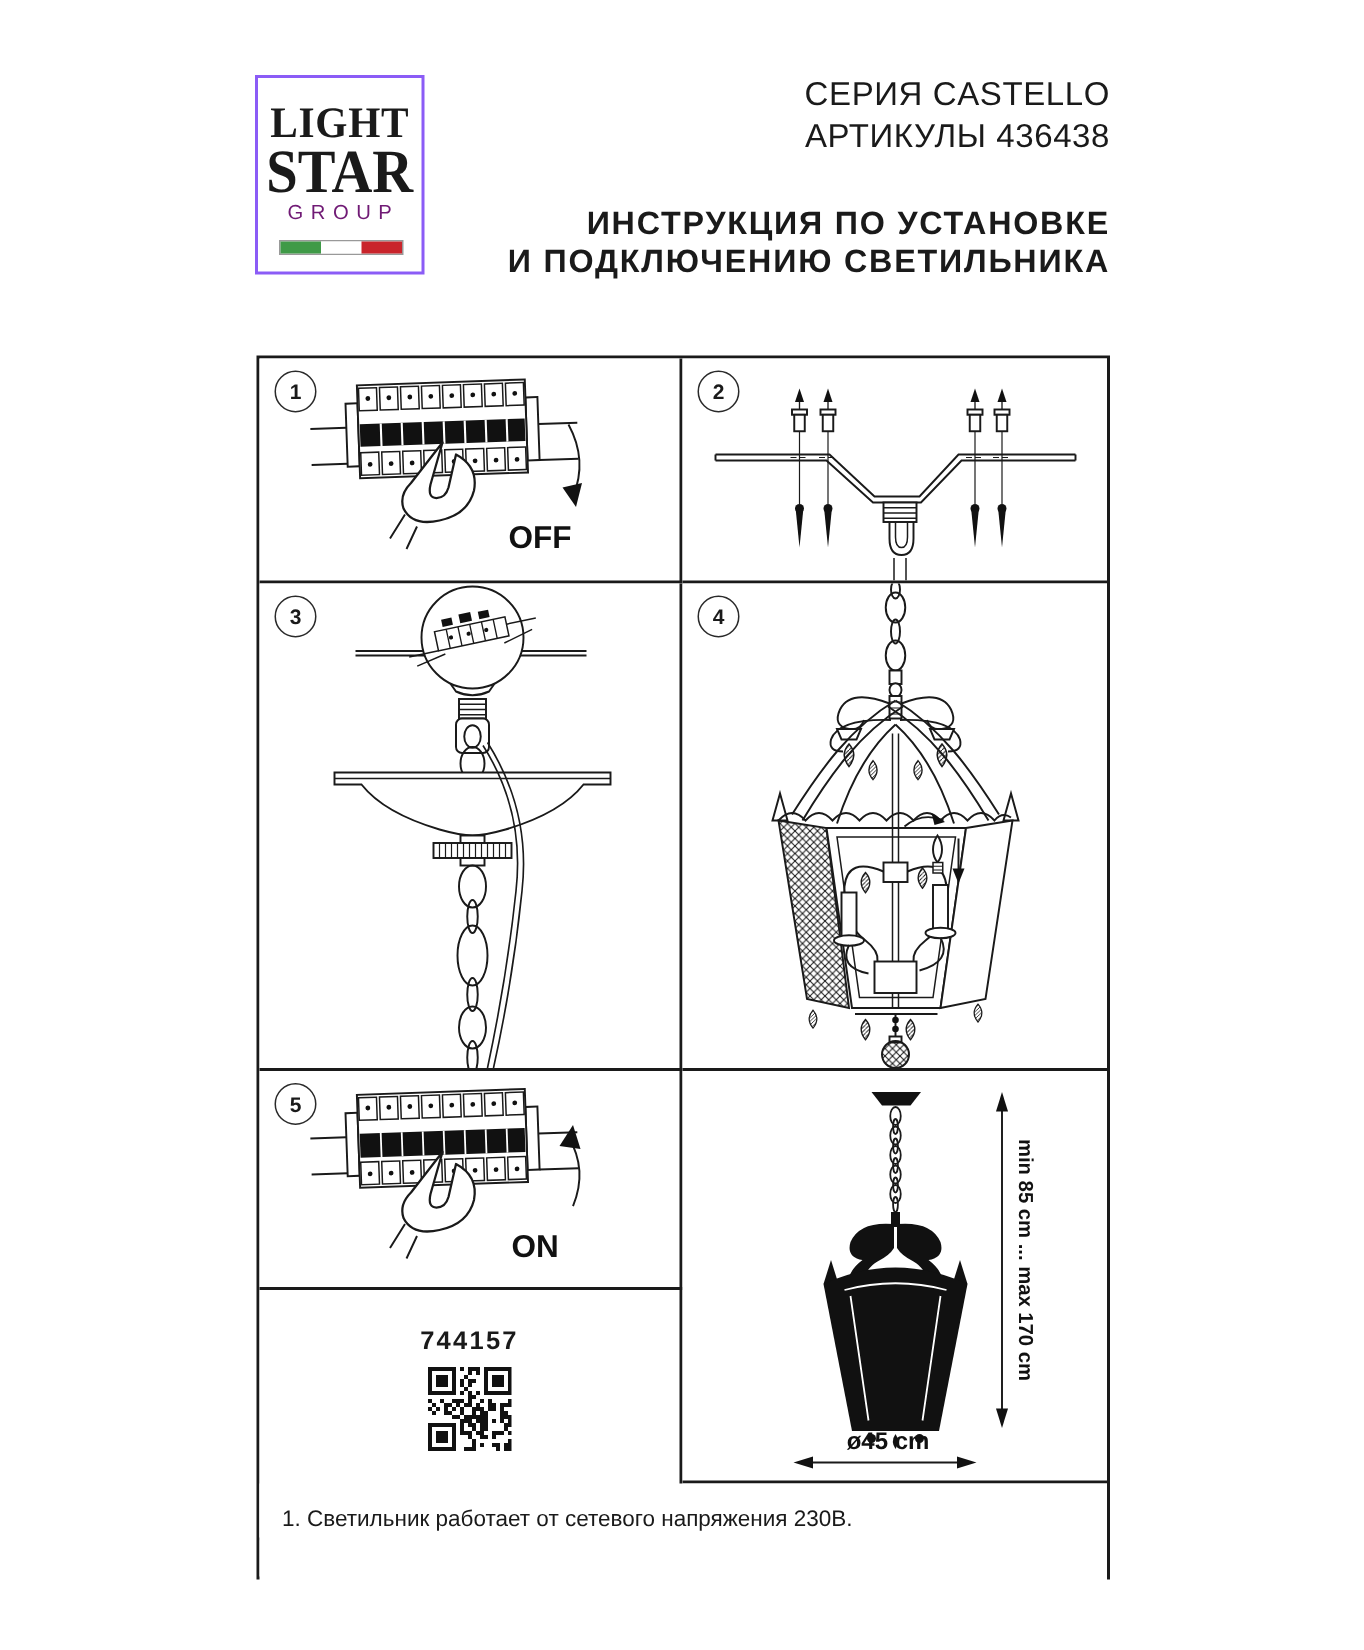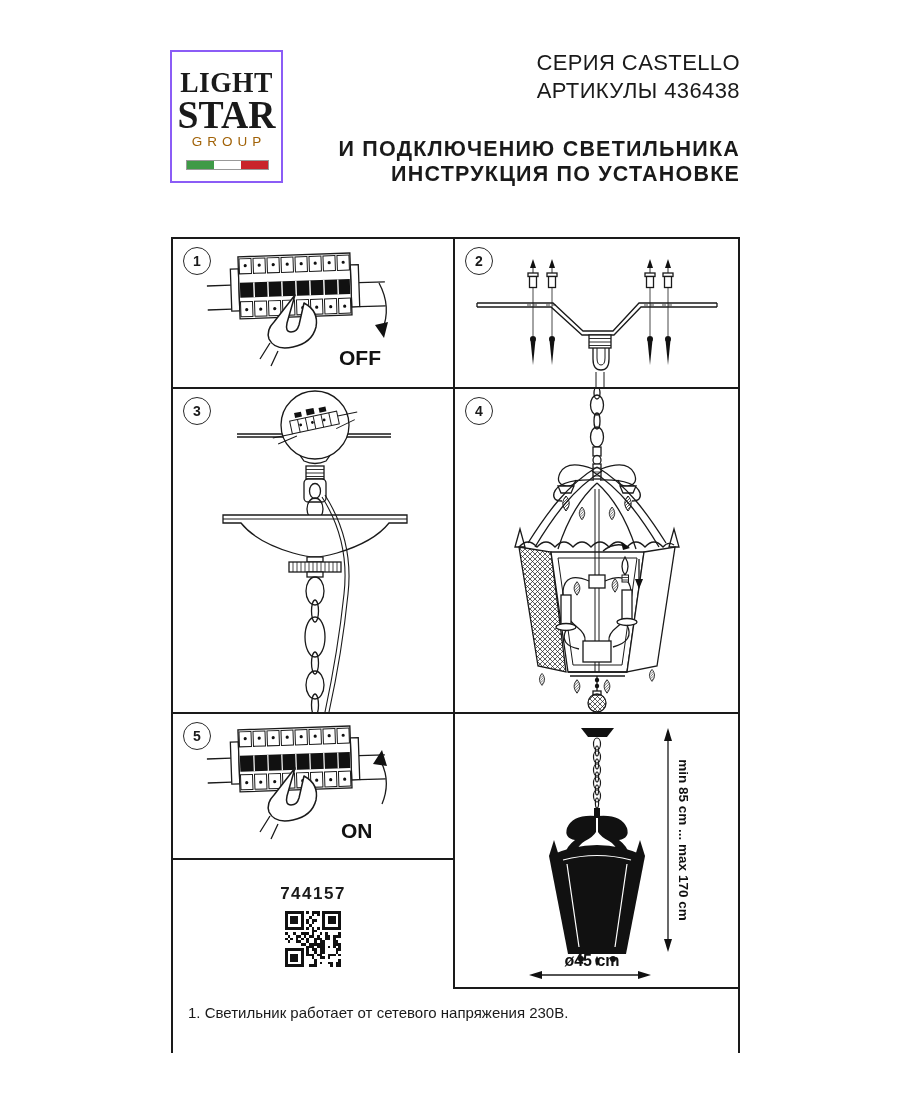--- a/index.html
+++ b/index.html
@@ -5,21 +5,21 @@
   html,body{margin:0;padding:0}
   body{width:909px;height:1100px;background:#fff;position:relative;overflow:hidden;
        font-family:"Liberation Sans",sans-serif;color:#1a1a1a}
   
   .logo-box{position:absolute;left:170px;top:50px;width:113px;height:133px;
             border:2px solid #8b5cf6;box-sizing:border-box;text-align:center}
   .logo-l1{font-family:"Liberation Serif",serif;font-weight:bold;font-size:29px;
            line-height:29px;margin-top:16px;transform:scaleX(.95);letter-spacing:.5px}
   .logo-l2{font-family:"Liberation Serif",serif;font-weight:bold;font-size:41px;
            line-height:34px;transform:scaleX(.92)}
-  .logo-l3{font-size:13.5px;letter-spacing:5px;text-indent:5px;color:#a16207;margin-top:3px}
+  .logo-l3{font-size:13.5px;letter-spacing:5px;text-indent:5px;color:#701a75;margin-top:3px}
   .logo-flag{position:absolute;left:14px;bottom:11px;width:81px;height:8px;display:flex;
              border:1px solid #999;box-sizing:content-box}
   .logo-flag div{flex:1;height:100%}
   .hdr-title{position:absolute;right:169px;top:49px;text-align:right;font-weight:normal;
              font-size:22px;line-height:28px;letter-spacing:.4px;white-space:nowrap}
   .hdr-instr{position:absolute;right:169px;top:137px;text-align:right;font-weight:bold;
              font-size:21.5px;line-height:25px;letter-spacing:1.2px;white-space:nowrap}
   
   .sheet{position:absolute;left:171px;top:237px;width:569px;height:816px;
          border:2px solid #1a1a1a;box-sizing:border-box}
@@ -56,22 +56,22 @@
     <div style="background:#ffffff"></div>
     <div style="background:#c9242b"></div>
   </div>
 </div>
 
 <div class="hdr-title">
   <div>СЕРИЯ CASTELLO</div>
   <div>АРТИКУЛЫ 436438</div>
 </div>
 <div class="hdr-instr">
+  <div>ИНСТРУКЦИЯ ПО УСТАНОВКЕ</div>
   <div>И ПОДКЛЮЧЕНИЮ СВЕТИЛЬНИКА</div>
-  <div>ИНСТРУКЦИЯ ПО УСТАНОВКЕ</div>
 </div>
 
 <div class="sheet">
 
   <div class="cell c1 bR bB">
     <div class="badge">1</div>
     <svg width="282" height="148" viewBox="0 0 282 148">
       <g stroke="#1a1a1a" fill="none" stroke-width="1.3">
         <g transform="rotate(-2 120 48)">
           <path d="M34,44 H58 M34,68 H58 M186,46 H212 M186,70 H212"></path>

